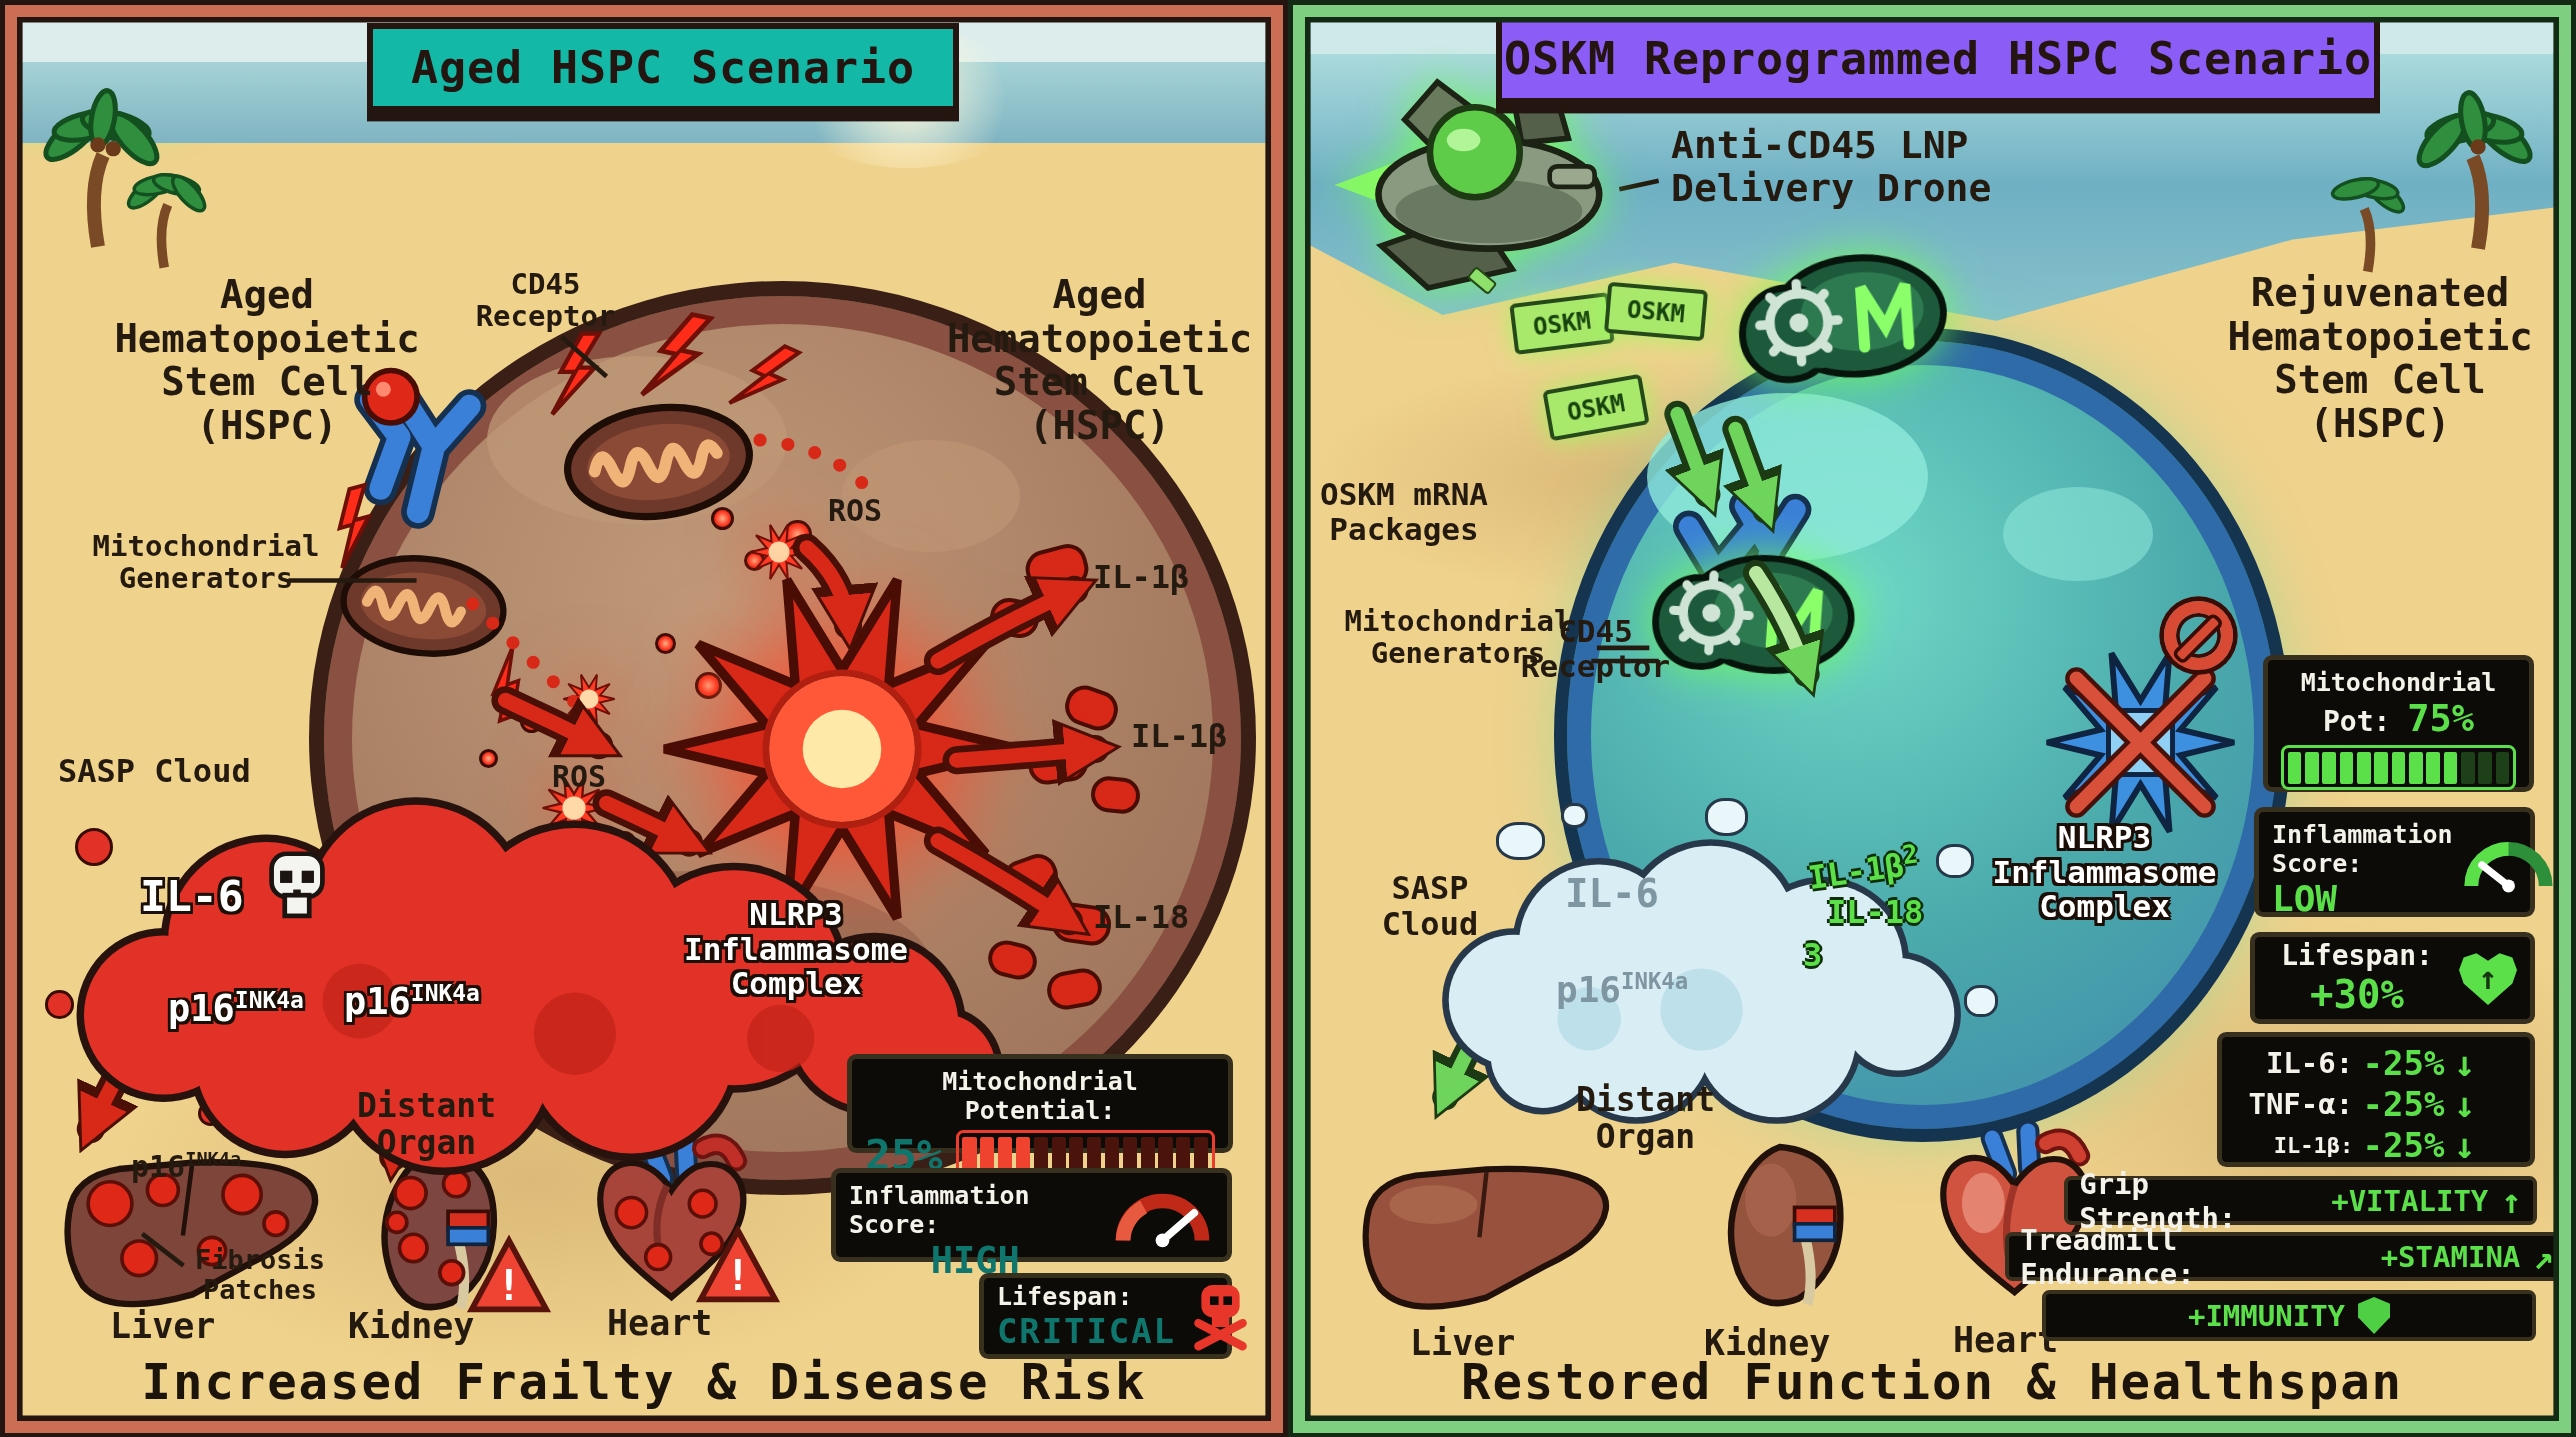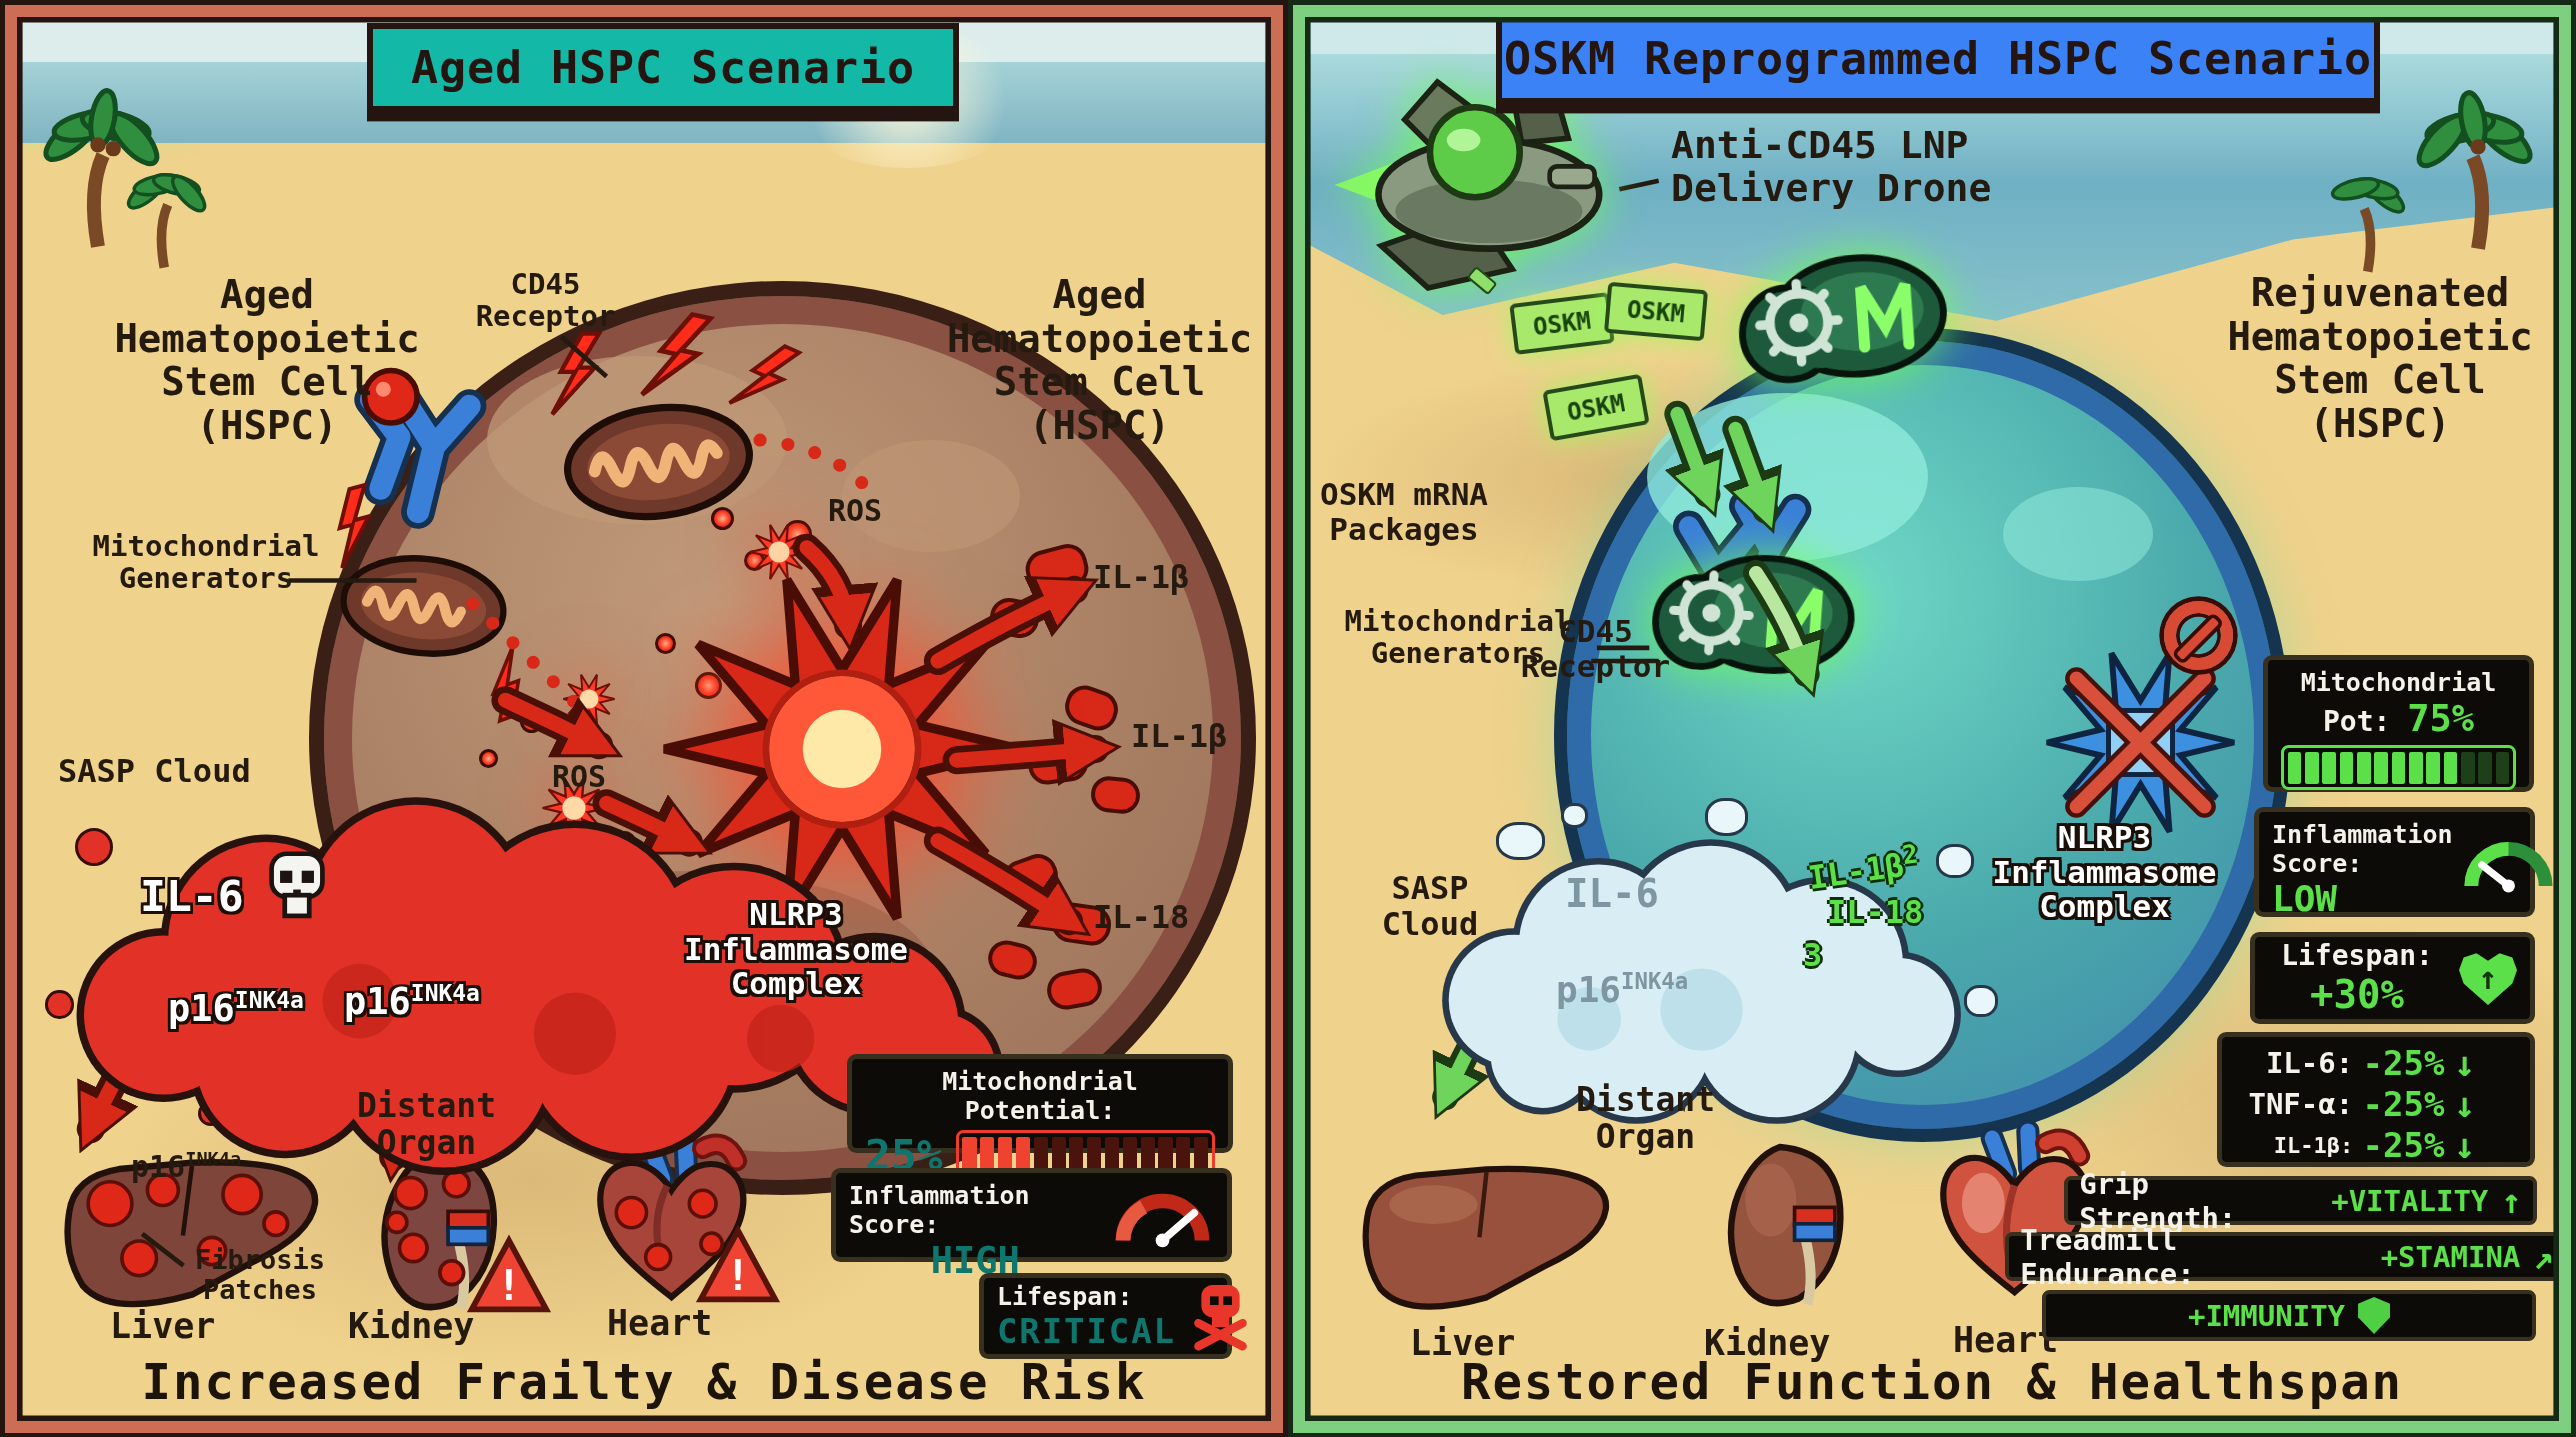--- a/index.html
+++ b/index.html
@@ -29,21 +29,21 @@
     text-align:center;white-space:pre-line;z-index:30;}
   .wout{color:#fff;text-shadow:2.8px 0 0 #1c0f08,-2.8px 0 0 #1c0f08,0 2.8px 0 #1c0f08,0 -2.8px 0 #1c0f08,
     2.8px 2.8px 0 #1c0f08,-2.8px -2.8px 0 #1c0f08,2.8px -2.8px 0 #1c0f08,-2.8px 2.8px 0 #1c0f08;}
   .gout{color:#5ce04a;text-shadow:2.8px 0 0 #0f2e0a,-2.8px 0 0 #0f2e0a,0 2.8px 0 #0f2e0a,0 -2.8px 0 #0f2e0a;}
   sup{font-size:62%;}
   
   .titlebox{position:absolute;z-index:55;border:6.6px solid #241510;display:flex;
     align-items:center;justify-content:center;font-weight:bold;font-size:45px;
     color:#241510;box-shadow:0 9.4px 0 #241510;letter-spacing:0.9px;}
   .title-l{left:367px;top:23px;width:580px;height:77px;background:#14b8a6;}
-  .title-r{left:1496px;top:13px;width:872px;height:79px;background:#3b82f6;}
+  .title-r{left:1496px;top:13px;width:872px;height:79px;background:#8b5cf6;}
   
   .cell-l{left:309px;top:281px;width:917px;height:884px;border-radius:50%;
     background:radial-gradient(circle at 42% 35%,#c09a7a,#a97f63 55%,#946b55);
     border:15px solid #3a1f16;box-shadow:inset 0 0 0 28px #8a5142;z-index:5;}
   .cell-r{left:1554px;top:328px;width:711px;height:788px;border-radius:50%;
     background:radial-gradient(circle at 40% 32%,#6fd8c6,#4aa9ab 52%,#3f85ad);
     border:13px solid #14344f;box-shadow:inset 0 0 0 24px #2e6ba8,0 0 56px rgba(90,220,160,.35);z-index:5;}
   .patch{position:absolute;border-radius:50%;z-index:6;}
   
   .statbox{position:absolute;background:#0d0b07;border:5.6px solid #38301f;border-radius:9.4px;

